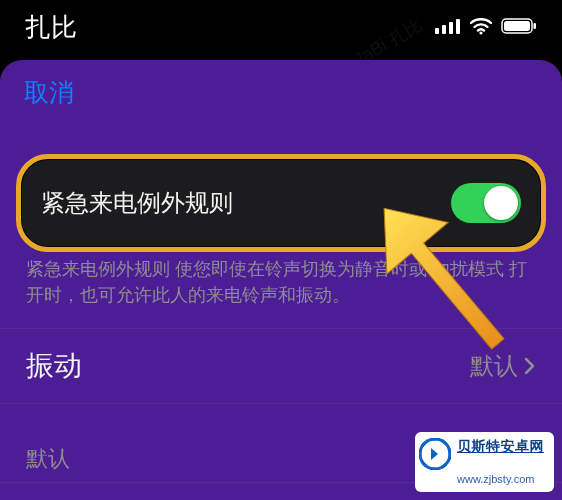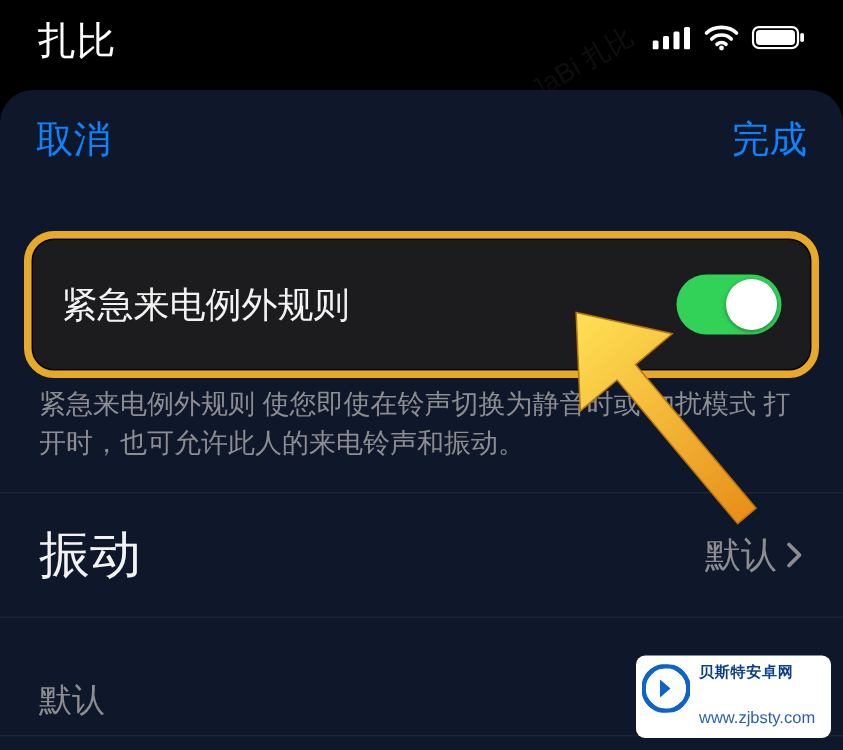--- a/index.html
+++ b/index.html
@@ -7,48 +7,48 @@
 
   .screen { width: 562px; height: 500px; background: #000; position: relative; color: #fff; }
 
   .watermark-layer { position: absolute; inset: 0; pointer-events: none; overflow: hidden; z-index: 2; }
   .watermark-layer span { position: absolute; color: rgba(120,120,120,0.12); font-size: 18px; transform: rotate(-30deg); white-space: nowrap; }
 
   .status-bar { position: absolute; top: 0; left: 0; right: 0; height: 55px; display: flex; align-items: center; justify-content: space-between; padding: 16px 25px; z-index: 3; }
   .status-title { font-size: 26px; color: #fff; }
   .status-right { display: flex; align-items: center; gap: 8px; }
 
-  .sheet { position: absolute; top: 60px; left: 0; right: 0; bottom: 0; background: #0f172a; border-top-left-radius: 22px; border-top-right-radius: 22px; box-shadow: 0 -2px 8px rgba(0,0,0,0.6); z-index: 3; }
+  .sheet { position: absolute; top: 60px; left: 0; right: 0; bottom: 0; background: #4c1d95; border-top-left-radius: 22px; border-top-right-radius: 22px; box-shadow: 0 -2px 8px rgba(0,0,0,0.6); z-index: 3; }
 
   .sheet-header { display: flex; align-items: center; justify-content: space-between; height: 64px; padding: 0 24px; }
   .sheet-header .hbtn { font-size: 25px; color: #0a84ff; }
   .sheet-header .htitle { font-size: 25px; color: #f2f2f2; font-weight: 500; }
 
-  .highlight-row { margin: 30px 16px 0 16px; border: 5px solid #e8a92a; border-radius: 20px; background: #1c1c1e; padding: 24px 20px; display: flex; align-items: center; justify-content: space-between; box-shadow: 0 0 0 1px #000 inset; }
+  .highlight-row { margin: 30px 16px 0 16px; border: 5px solid #e8a92a; border-radius: 32px; background: #1c1c1e; padding: 24px 20px; display: flex; align-items: center; justify-content: space-between; box-shadow: 0 0 0 1px #000 inset; }
   .highlight-row .row-label { font-size: 24px; color: #f2f2f2; }
 
   .toggle { width: 70px; height: 40px; border-radius: 20px; background: #32d158; position: relative; }
   .toggle .knob { position: absolute; top: 3px; right: 3px; width: 34px; height: 34px; background: #fff; border-radius: 50%; box-shadow: 0 1px 3px rgba(0,0,0,0.4); }
 
   .description { margin: 4px 26px 0 26px; font-size: 18px; color: #8d8d91; line-height: 1.45; }
 
   .plain-row { margin: 20px 0 0 0; padding: 18px 26px; display: flex; align-items: center; justify-content: space-between; border-top: 1px solid rgba(255,255,255,0.06); border-bottom: 1px solid rgba(255,255,255,0.06); }
-  .plain-row .row-label { font-size: 34px; color: #f2f2f2; }
+  .plain-row .row-label { font-size: 28px; color: #f2f2f2; }
   .plain-row .row-value { font-size: 24px; color: #8d8d91; display: flex; align-items: center; gap: 6px; }
 
   .section-label { margin: 40px 26px 8px 26px; font-size: 22px; color: #8d8d91; }
 
   .choice-row { padding: 16px 26px; display: flex; align-items: center; gap: 20px; border-top: 1px solid rgba(255,255,255,0.06); }
   .choice-row .check { color: #0a84ff; font-size: 24px; width: 24px; }
   .choice-row .choice-label { font-size: 24px; color: #f2f2f2; }
 
   .arrow-overlay { position: absolute; z-index: 6; pointer-events: none; }
 
   .badge-overlay { position: absolute; right: 8px; bottom: 8px; z-index: 7; background: #fff; color: #0d3f87; border-radius: 6px; padding: 6px 10px 6px 42px; font-size: 12px; line-height: 1.2; text-align: left; min-width: 130px; }
-  .badge-overlay .b-title { font-size: 10px; font-weight: 700; letter-spacing: 0.5px; }
+  .badge-overlay .b-title { font-size: 14px; font-weight: 700; letter-spacing: 0.5px; text-decoration: underline; }
   .badge-overlay .b-url { font-size: 11px; color: #2a5fb0; margin-top: 18px; }
   .badge-overlay .b-icon { position: absolute; left: 4px; top: 6px; width: 32px; height: 32px; }
 
   .chevron svg { display: block; }
 </style>
 </head>
 <body>
 
 <div class="screen">
 
@@ -91,21 +91,20 @@
             <rect x="32.5" y="5" width="2.5" height="6" rx="1.2" fill="#fff"></rect>
           </svg>
       </span>
     </div>
   </div>
 
   <div class="sheet">
 
     <div class="sheet-header">
       <div class="hbtn">取消</div>
-      <div class="hbtn">完成</div>
     </div>
 
     <div class="highlight-row">
       <div class="row-label">紧急来电例外规则</div>
       <div class="toggle">
         <div class="knob"></div>
       </div>
     </div>
 
     <div class="description">紧急来电例外规则 使您即使在铃声切换为静音时或 勿扰模式 打开时，也可允许此人的来电铃声和振动。</div>

